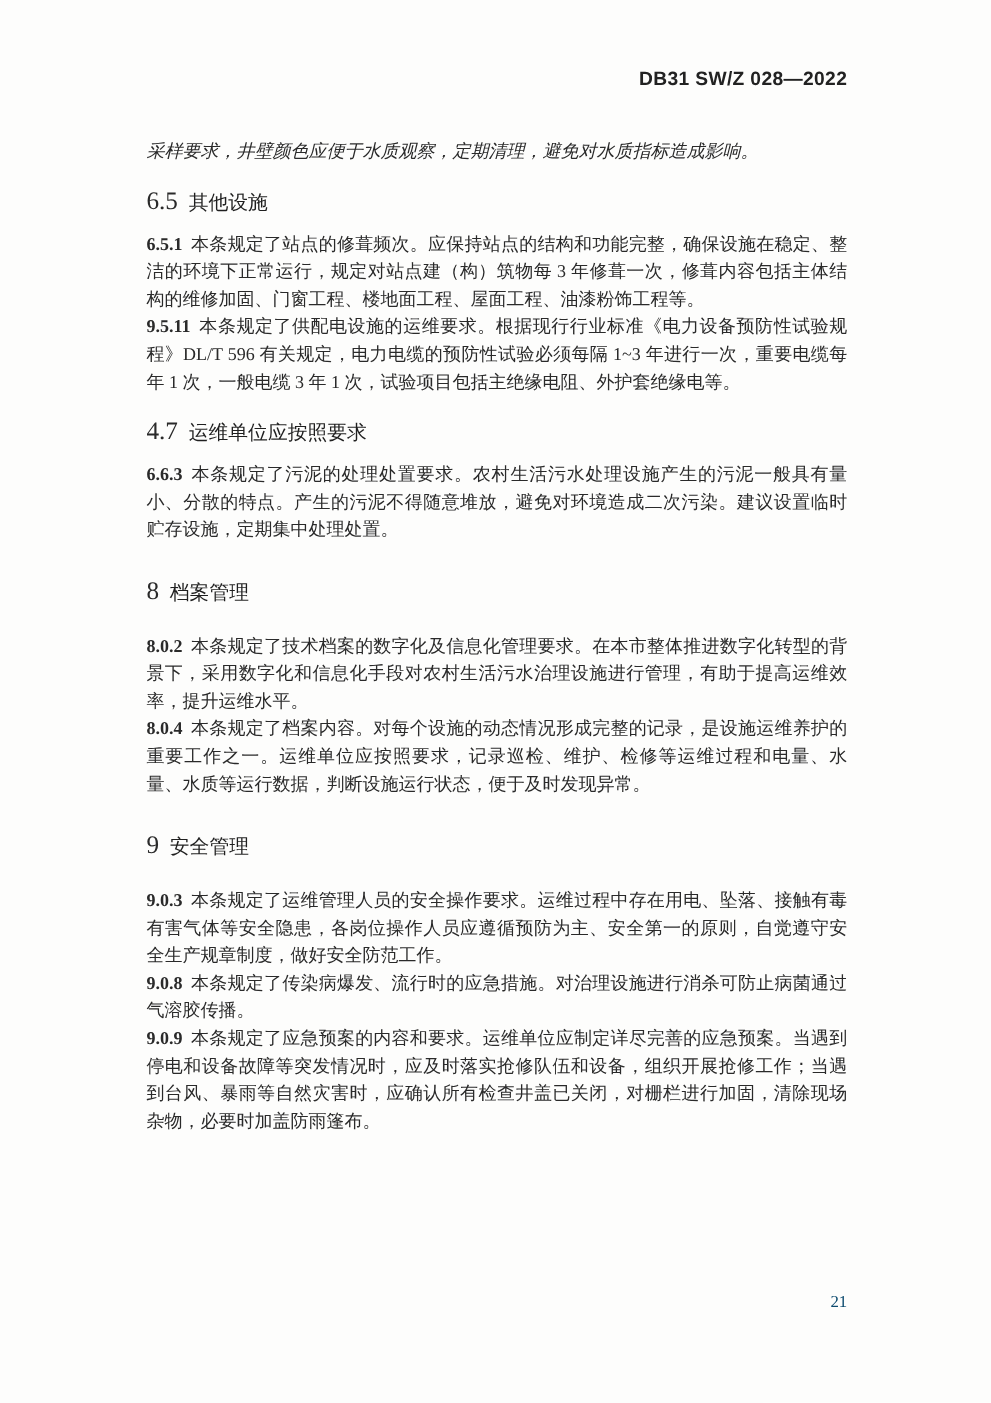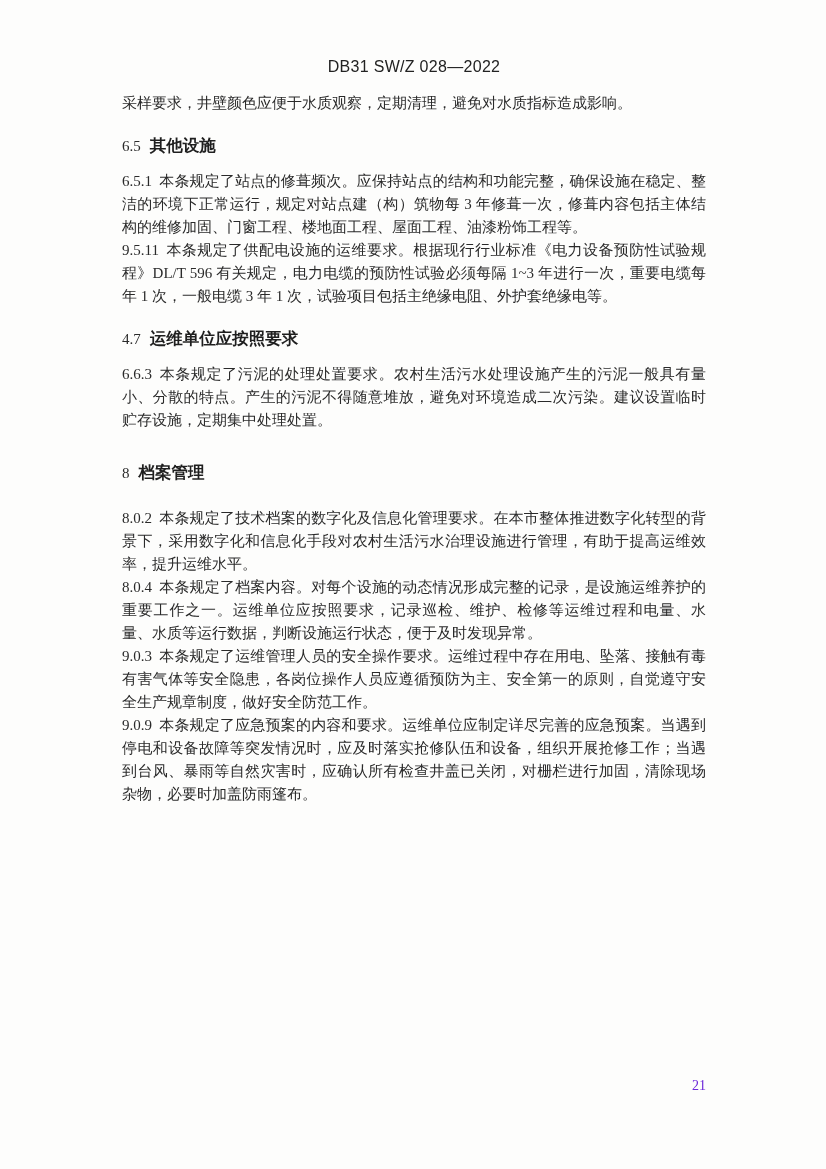--- a/index.html
+++ b/index.html
@@ -12,74 +12,76 @@
     width: 826px;
     height: 1169px;
     background: #fdfdfc;
     box-sizing: border-box;
     padding: 58px 120px 0 122px;
     font-family: "Liberation Serif", "DejaVu Serif", serif;
     color: #2a2a2a;
     overflow: hidden;
   }
   .doc-header {
-    text-align: center;
+    text-align: right;
     font-family: "Liberation Sans", "DejaVu Sans", sans-serif;
-    font-weight: 400;
+    font-weight: 700;
     font-size: 16px;
     line-height: 18px;
     letter-spacing: 0.3px;
     color: #222222;
   }
   .para {
     margin: 0;
     font-size: 15px;
     line-height: 23px;
     text-align: justify;
     text-justify: inter-ideograph;
   }
   .intro {
-    margin-top: 16px;
+    margin-top: 40px;
+    font-style: italic;
   }
   .clause-num {
     margin-right: 7px;
     white-space: nowrap;
+    font-weight: bold;
   }
   .heading {
     display: block;
     margin: 0;
     line-height: 24px;
   }
   .h-sub {
     margin: 16px 0 12px 0;
   }
   .h-chap {
     margin: 26px 0 22px 0;
   }
   .h-num {
     font-family: "Liberation Serif", "DejaVu Serif", serif;
     font-weight: 400;
-    font-size: 15px;
+    font-size: 21px;
     margin-right: 9px;
     margin-top: 20px;
   }
   .h-title {
     font-family: "Liberation Sans", "DejaVu Sans", sans-serif;
-    font-weight: 700;
+    font-weight: 400;
     font-size: 16.5px;
     color: #1f1f1f;
   }
   .page-number {
     position: absolute;
     top: 1078px;
     left: 122px;
     width: 584px;
     text-align: right;
     font-size: 14px;
-    color: #6d28d9;
+    color: #0c4a6e;
   }
 </style>
 </head>
 <body>
 
 <div class="page">
 
   <div class="doc-header">DB31 SW/Z 028—2022</div>
 
   <p class="para intro"><span>采样要求，井壁颜色应便于水质观察，定期清理，避免对水质指标造成影响。</span></p>
@@ -94,21 +96,23 @@
   <h2 class="heading h-sub"><span class="h-num">4.7</span><span class="h-title">运维单位应按照要求</span></h2>
 
   <p class="para"><span class="clause-num">6.6.3</span><span>本条规定了污泥的处理处置要求。农村生活污水处理设施产生的污泥一般具有量小、分散的特点。产生的污泥不得随意堆放，避免对环境造成二次污染。建议设置临时贮存设施，定期集中处理处置。</span></p>
 
   <h2 class="heading h-chap"><span class="h-num">8</span><span class="h-title">档案管理</span></h2>
 
   <p class="para"><span class="clause-num">8.0.2</span><span>本条规定了技术档案的数字化及信息化管理要求。在本市整体推进数字化转型的背景下，采用数字化和信息化手段对农村生活污水治理设施进行管理，有助于提高运维效率，提升运维水平。</span></p>
 
   <p class="para"><span class="clause-num">8.0.4</span><span>本条规定了档案内容。对每个设施的动态情况形成完整的记录，是设施运维养护的重要工作之一。运维单位应按照要求，记录巡检、维护、检修等运维过程和电量、水量、水质等运行数据，判断设施运行状态，便于及时发现异常。</span></p>
 
+  <h2 class="heading h-chap"><span class="h-num">9</span><span class="h-title">安全管理</span></h2>
 
   <p class="para"><span class="clause-num">9.0.3</span><span>本条规定了运维管理人员的安全操作要求。运维过程中存在用电、坠落、接触有毒有害气体等安全隐患，各岗位操作人员应遵循预防为主、安全第一的原则，自觉遵守安全生产规章制度，做好安全防范工作。</span></p>
 
+  <p class="para"><span class="clause-num">9.0.8</span><span>本条规定了传染病爆发、流行时的应急措施。对治理设施进行消杀可防止病菌通过气溶胶传播。</span></p>
 
   <p class="para"><span class="clause-num">9.0.9</span><span>本条规定了应急预案的内容和要求。运维单位应制定详尽完善的应急预案。当遇到停电和设备故障等突发情况时，应及时落实抢修队伍和设备，组织开展抢修工作；当遇到台风、暴雨等自然灾害时，应确认所有检查井盖已关闭，对栅栏进行加固，清除现场杂物，必要时加盖防雨篷布。</span></p>
 
   <div class="page-number">21</div>
 
 </div>
 
 </body></html>

